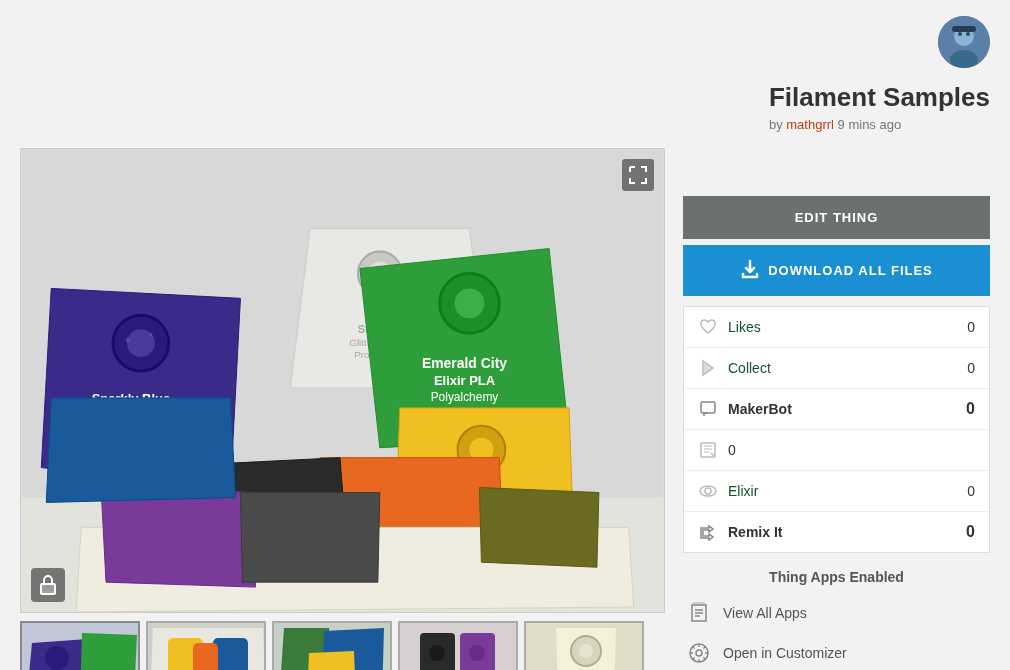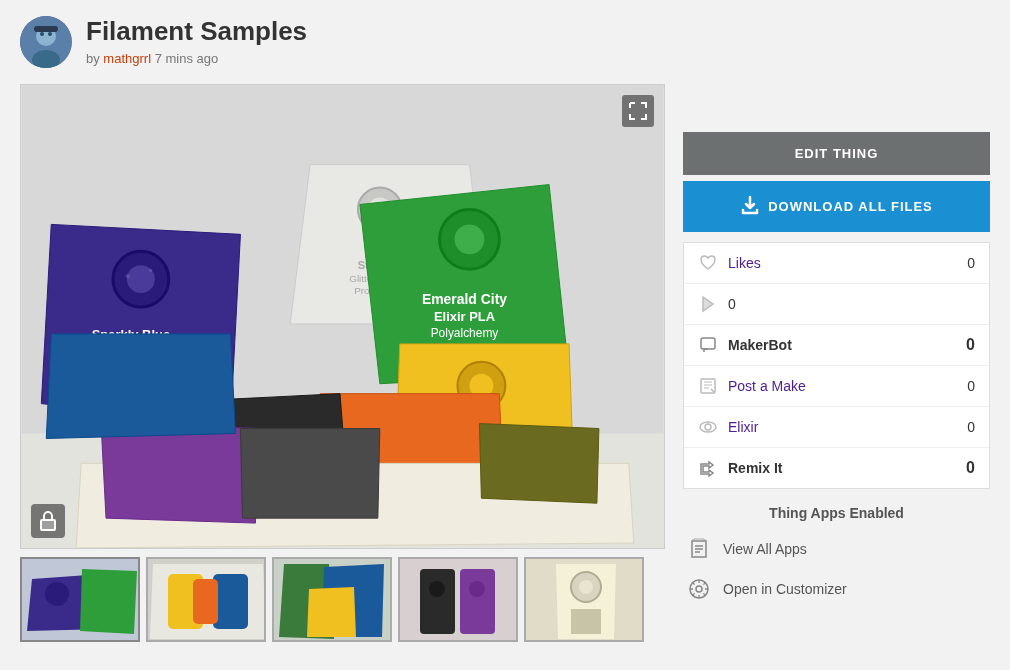--- a/index.html
+++ b/index.html
@@ -11,23 +11,24 @@
       overflow: hidden;
     }
     .page-wrapper {
       display: flex;
       flex-direction: column;
       padding: 16px 20px;
       background: #f2f2f2;
     }
     .title-section {
       display: flex;
-      align-items: flex-start;
+      align-items: flex-end;
       gap: 14px;
       margin-bottom: 16px;
+      flex-direction: column;
     }
     .avatar {
       width: 52px;
       height: 52px;
       border-radius: 50%;
       overflow: hidden;
       flex-shrink: 0;
     }
     .avatar-img {
       width: 100%;
@@ -173,21 +174,21 @@
       color: #bbb;
       font-size: 16px;
       display: flex;
       align-items: center;
       justify-content: center;
       flex-shrink: 0;
     }
     .stat-label {
       flex: 1;
       font-size: 14px;
-      color: #4c1d95;
+      color: #14532d;
     }
     .stat-label.bold {
       font-weight: bold;
       color: #333;
     }
     .stat-count {
       font-size: 14px;
       color: #333;
       font-weight: normal;
     }
@@ -249,21 +250,21 @@
           <circle cx="30" cy="18" r="2" fill="#2a4a6a"></circle>
 
           <rect x="14" y="10" width="24" height="6" rx="3" fill="#2a3a50"></rect>
         </svg>
       </div>
     </div>
     <div class="title-text">
       <h1>Filament Samples</h1>
       <div class="title-meta">
         by <a href="#">mathgrrl</a>
-        <span>7 mins ago</span>
+        <span>9 mins ago</span>
       </div>
     </div>
   </div>
 
   <div class="content-area">
 
     <div class="left-panel">
       <div class="main-image-container">
         
         <svg class="filament-scene" viewBox="0 0 645 465" xmlns="http://www.w3.org/2000/svg">
@@ -426,20 +427,21 @@
           <span class="stat-label">Likes</span>
           <span class="stat-count">0</span>
         </div>
 
         <div class="stat-row">
           <div class="stat-icon">
             <svg width="18" height="18" viewBox="0 0 18 18" fill="none" stroke="#bbb" stroke-width="1.5">
               <path d="M4,2 L14,9 L4,16 Z" fill="#ddd"></path>
             </svg>
           </div>
+          <span class="stat-label">Collect</span>
           <span class="stat-count">0</span>
         </div>
 
         <div class="stat-row">
           <div class="stat-icon">
             <svg width="18" height="18" viewBox="0 0 18 18" fill="none" stroke="#888" stroke-width="1.5">
               <rect x="2" y="2" width="14" height="11" rx="2" stroke="#888"></rect>
               <path d="M5,16 L5,13 L9,13" stroke="#888" stroke-width="1.5" fill="none"></path>
             </svg>
           </div>
@@ -448,21 +450,20 @@
         </div>
 
         <div class="stat-row">
           <div class="stat-icon">
             <svg width="18" height="18" viewBox="0 0 18 18" fill="none" stroke="#bbb" stroke-width="1.5">
               <rect x="2" y="2" width="14" height="14" rx="1" stroke="#bbb"></rect>
               <path d="M5,5 L13,5 M5,8 L13,8 M5,11 L10,11" stroke="#bbb" stroke-width="1.2"></path>
               <path d="M12,12 L15,15" stroke="#bbb" stroke-width="1.5"></path>
             </svg>
           </div>
-          <span class="stat-label">Post a Make</span>
           <span class="stat-count">0</span>
         </div>
 
         <div class="stat-row">
           <div class="stat-icon">
             <svg width="18" height="18" viewBox="0 0 18 18" fill="none" stroke="#bbb" stroke-width="1.5">
               <ellipse cx="9" cy="9" rx="8" ry="5" stroke="#bbb"></ellipse>
               <circle cx="9" cy="9" r="3" stroke="#bbb"></circle>
             </svg>
           </div>

